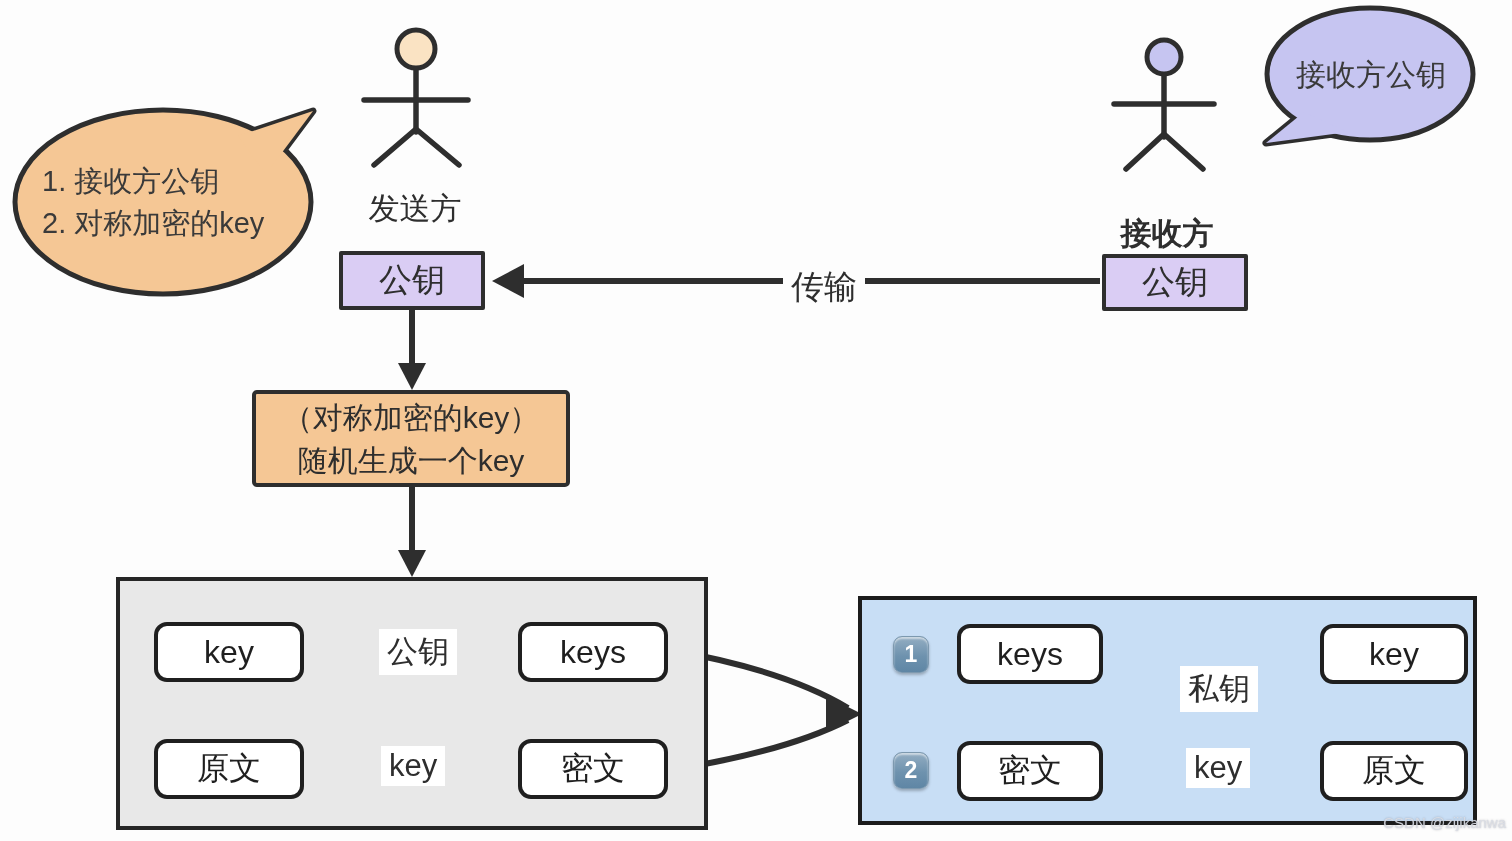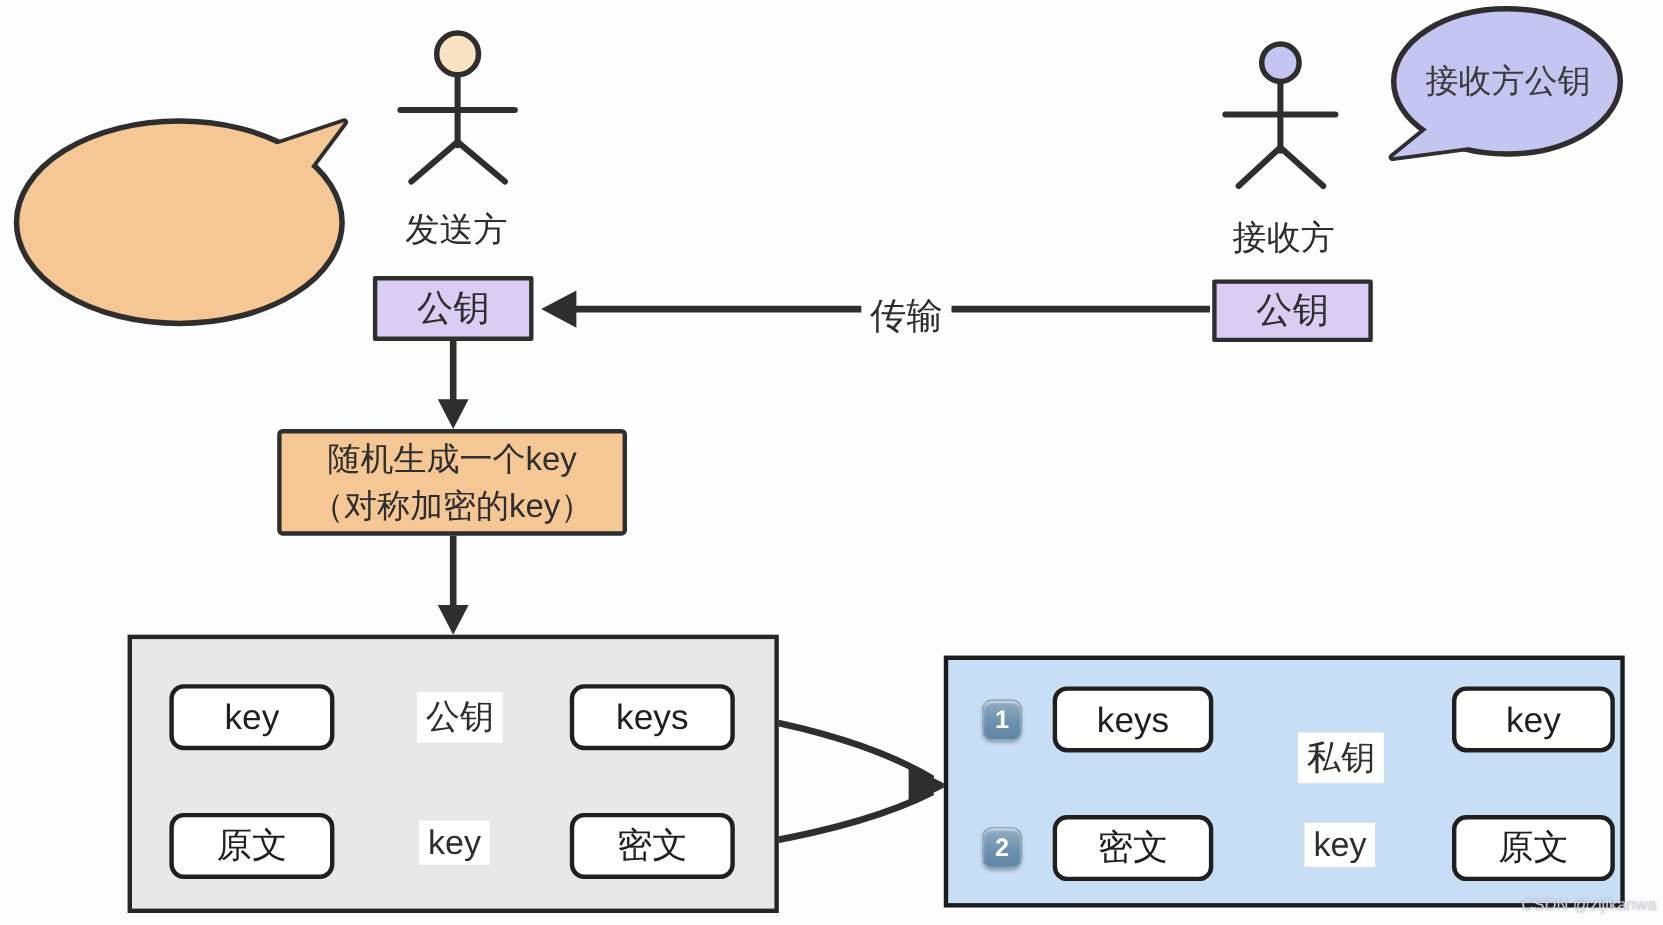--- a/index.html
+++ b/index.html
@@ -123,33 +123,37 @@
     <g>
       <line x1="1105" y1="654" x2="1288" y2="654" stroke="#2e2e2e" stroke-width="6"></line>
       <polygon points="1318,654 1286,639 1286,669" fill="#2e2e2e"></polygon>
     </g>
     <g>
       <line x1="1105" y1="771" x2="1288" y2="771" stroke="#2e2e2e" stroke-width="6"></line>
       <polygon points="1318,771 1286,756 1286,786" fill="#2e2e2e"></polygon>
     </g>
   </svg>
 
+  <div class="abs bubble-text" style="left:42px;top:160px;">
+    <div>1. 接收方公钥</div>
+    <div>2. 对称加密的key</div>
+  </div>
   <div class="abs bubble-text" style="left:1272px;top:54px;width:198px;text-align:center;font-size:30px;">接收方公钥</div>
 
   <div class="abs actor-label" style="left:335px;top:188px;width:160px;">发送方</div>
-  <div class="abs actor-label" style="left:1087px;top:195px;width:160px;">接收方</div>
+  <div class="abs actor-label" style="left:1087px;top:213px;width:160px;font-weight:bold;">接收方</div>
 
   <div class="abs keybox" style="left:339px;top:251px;width:146px;height:59px;">公钥</div>
   <div class="abs keybox" style="left:1102px;top:254px;width:146px;height:57px;">公钥</div>
 
   <div class="abs edge-label" style="left:763px;top:263px;font-size:33px;background:#fdfdfd;margin-left:20px;">传输</div>
 
   <div class="abs orange-box" style="left:252px;top:390px;width:318px;height:97px;">
+    <div>（对称加密的key）</div>
     <div>随机生成一个key</div>
-    <div>（对称加密的key）</div>
   </div>
 
   <div class="abs panel gray" style="left:116px;top:577px;width:592px;height:253px;"></div>
   <div class="abs node" style="left:154px;top:622px;width:150px;height:60px;">key</div>
   <div class="abs edge-label" style="left:379px;top:629px;background:#ffffff;">公钥</div>
   <div class="abs node" style="left:518px;top:622px;width:150px;height:60px;">keys</div>
   <div class="abs node" style="left:154px;top:739px;width:150px;height:60px;">原文</div>
   <div class="abs edge-label" style="left:381px;top:746px;background:#ffffff;">key</div>
   <div class="abs node" style="left:518px;top:739px;width:150px;height:60px;">密文</div>
 

